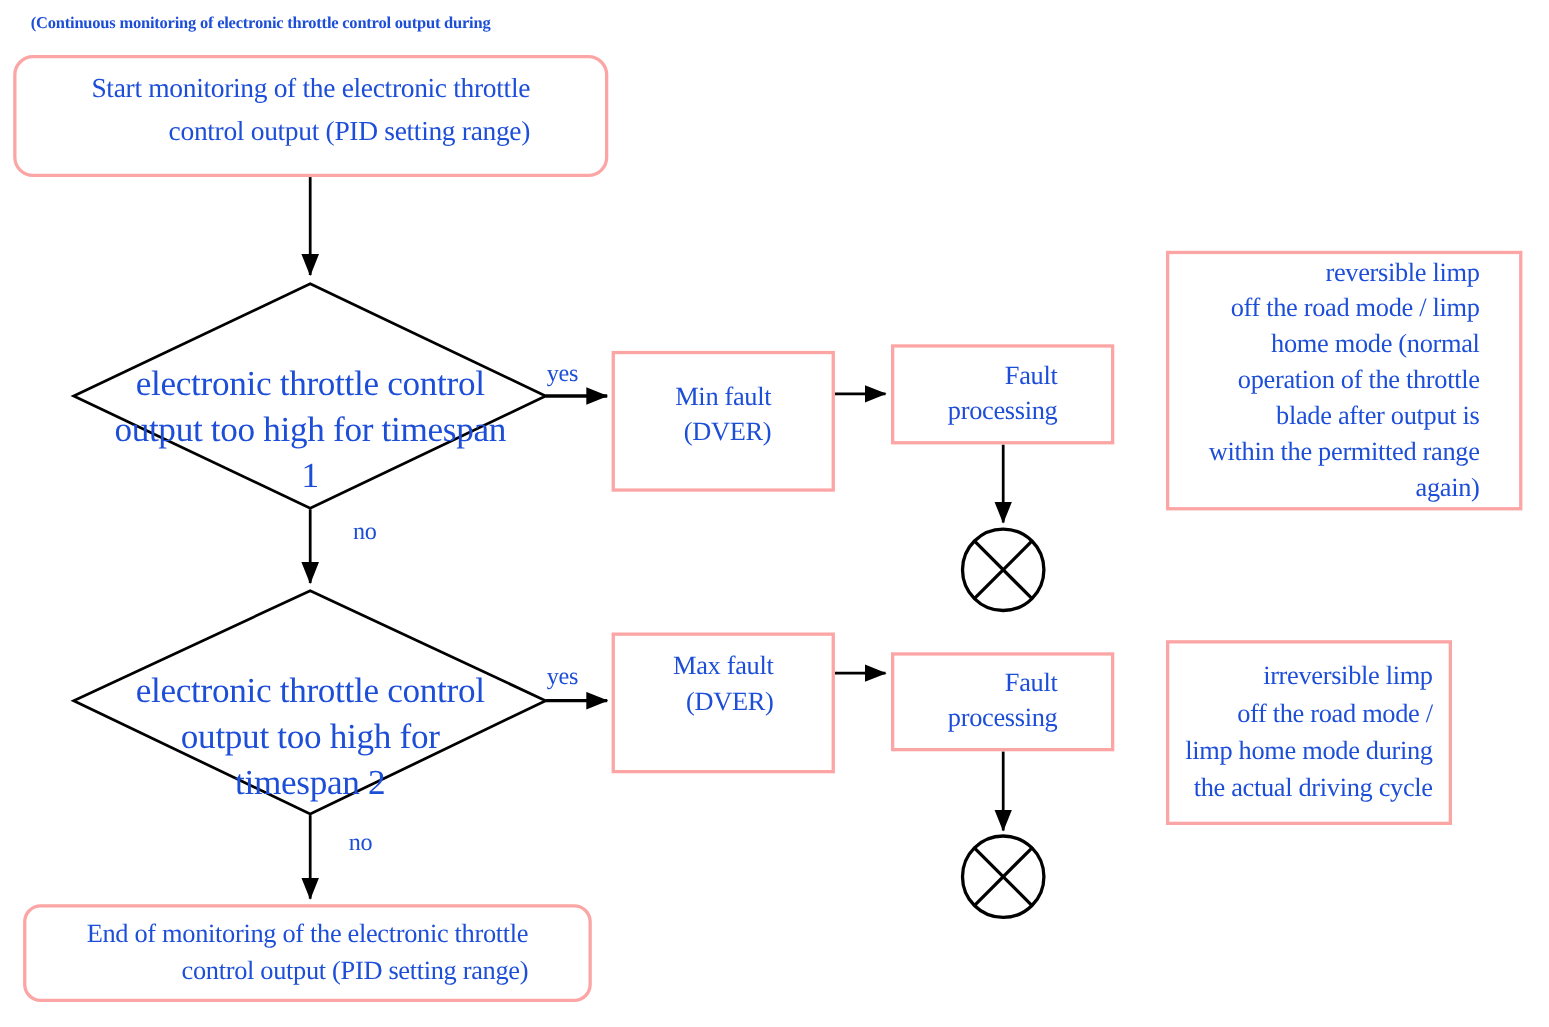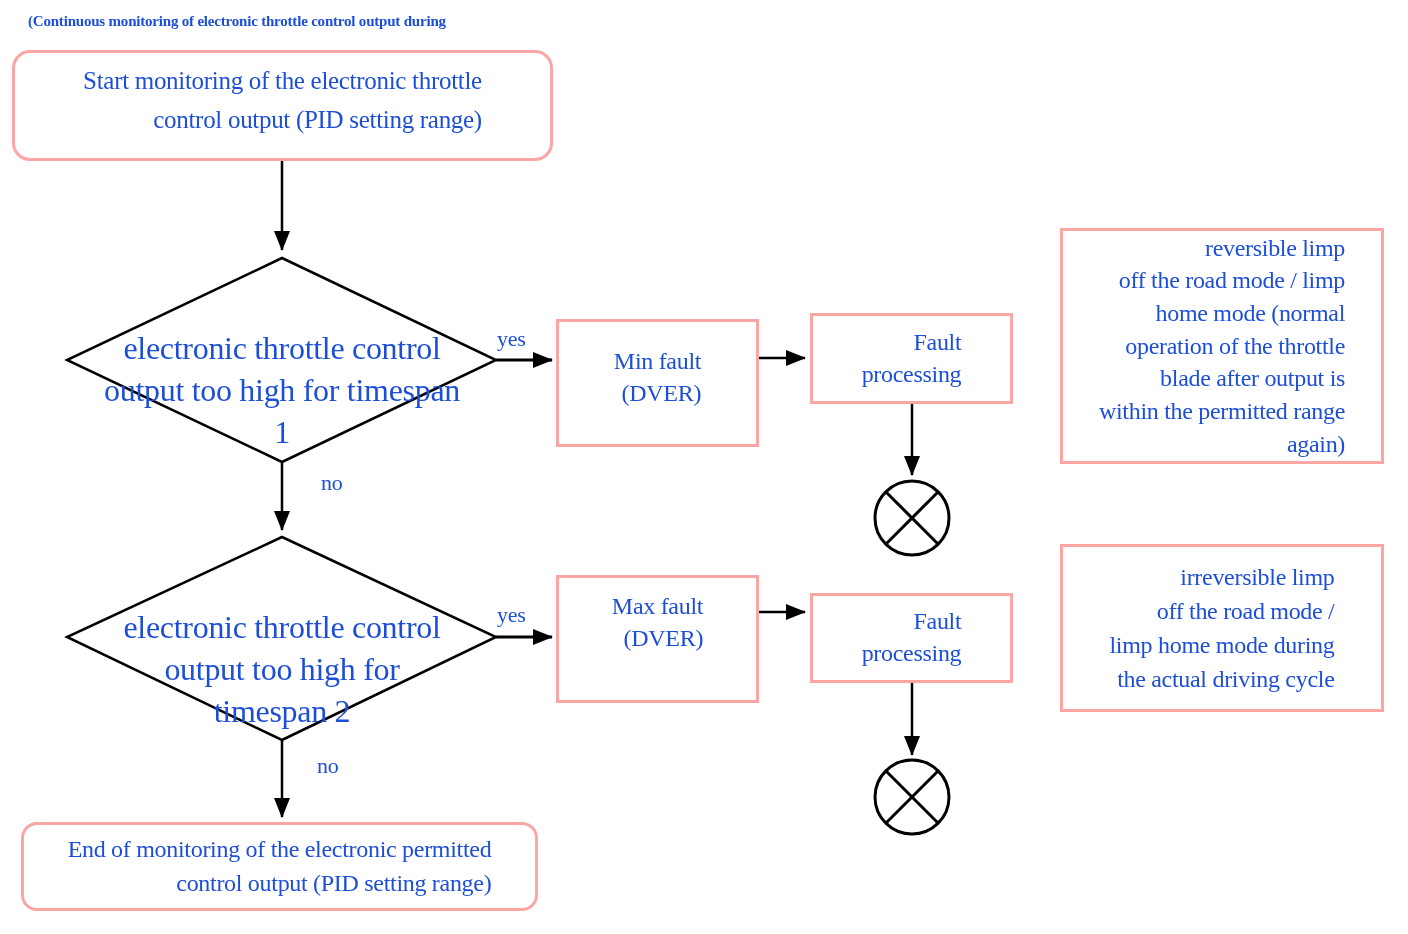--- a/index.html
+++ b/index.html
@@ -21,21 +21,21 @@
     font-size:24px;line-height:1.32;
   }
   .rounded{border-radius:18px;font-size:25px;line-height:1.55;}
   .start{left:12px;top:50px;width:541px;height:111px;align-items:flex-start;padding-top:9px;}
   .end{left:21px;top:822px;width:517px;height:89px;border-radius:16px;line-height:1.4;}
   .minfault{left:556px;top:295px;width:203px;height:128px;align-items:flex-start;padding-top:24px;margin-top:24px;}
   .fp1{left:810px;top:313px;width:203px;height:91px;}
   .maxfault{left:556px;top:575px;width:203px;height:128px;align-items:flex-start;padding-top:13px;}
   .fp2{left:810px;top:593px;width:203px;height:90px;}
   .note1{left:1060px;top:228px;width:324px;height:236px;line-height:1.36;}
-  .note2{left:1060px;top:544px;width:324px;height:168px;line-height:1.42;}
+  .note2{left:1060px;top:582px;width:260px;height:168px;line-height:1.42;}
   .dlabel{
     position:absolute;z-index:2;text-align:center;white-space:pre-line;
     font-size:32px;line-height:1.32;background:transparent;
   }
   .d1{left:82px;top:327px;width:400px;}
   .d2{left:82px;top:606px;width:400px;}
   .elabel{position:absolute;z-index:2;font-size:22px;background:#fff;padding:0 2px;}
   .yes1{left:495px;top:326px;}
   .no1{left:319px;top:470px;}
   .yes2{left:495px;top:602px;}
@@ -119,16 +119,16 @@
 
   <div class="box maxfault">Max fault
 (DVER)</div>
   <div class="box fp2">Fault
 processing</div>
   <div class="box note2">irreversible limp
 off the road mode /
 limp home mode during
 the actual driving cycle</div>
 
-  <div class="box end">End of monitoring of the electronic permitted
+  <div class="box end">End of monitoring of the electronic throttle
 control output (PID setting range)</div>
 
 </div>
 
 </body></html>

